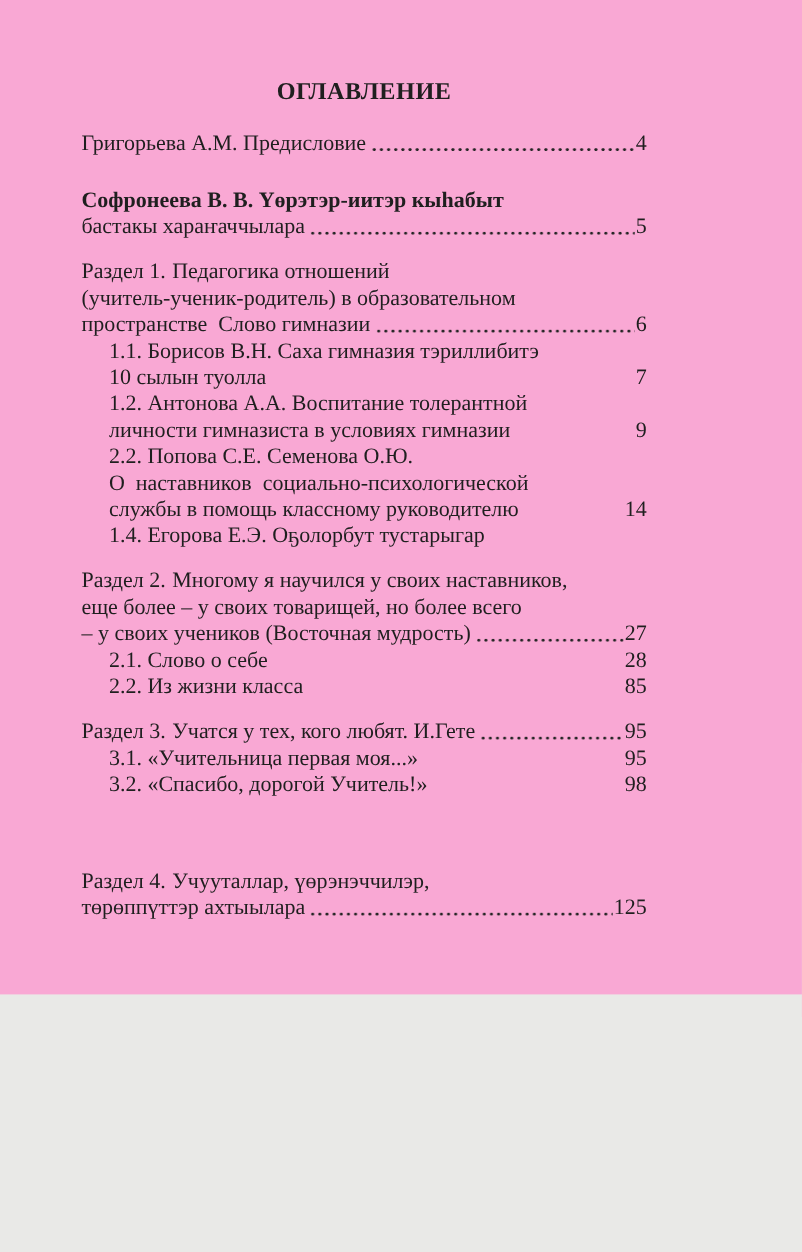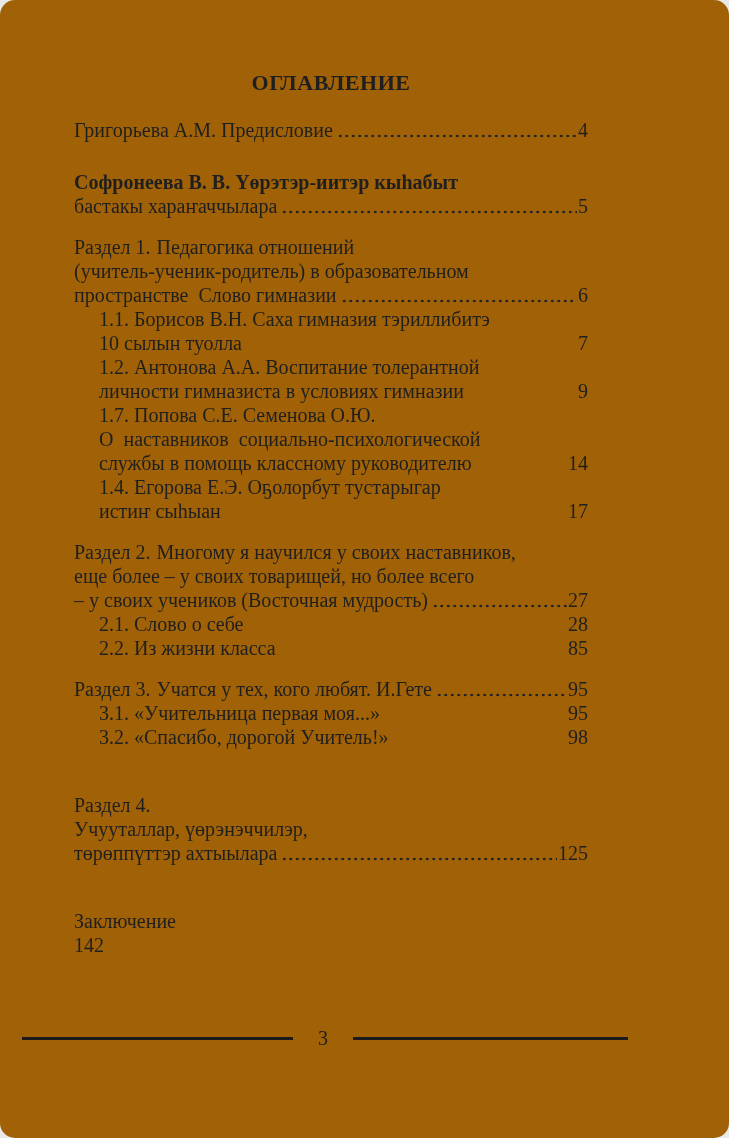--- a/index.html
+++ b/index.html
@@ -3,25 +3,24 @@
 <meta charset="utf-8">
 <style>
   html, body { margin: 0; padding: 0; }
   body {
     width: 729px; height: 1138px;
     background: #e9e9e7;
     font-family: "Liberation Serif", "DejaVu Serif", serif;
   }
   .page {
     position: relative;
-    width: 729px; height: 1138px;
-    background: #a16207;
+    width: 729px; height: 904px;
+    background: #f9a8d4;
     color: #1f1f1f;
     overflow: hidden;
-    border-radius: 15px;
   }
   .content {
     position: absolute;
     left: 74px; top: 69px;
     width: 514px;
   }
   .title {
     margin: 0 0 21px 0;
     font-size: 22px;
     font-weight: bold;
@@ -31,21 +30,21 @@
   }
   .toc { font-size: 20px; }
   .toc-row {
     display: flex;
     line-height: 24px;
     min-height: 24px;
   }
   .toc-row.indent-1 { padding-left: 25px; align-items: flex-end; }
   .toc-row.gap-blank   { margin-top: 28px; font-weight: bold; }
   .toc-row.gap-section { margin-top: 17px; }
-  .toc-row.gap-large   { margin-top: 44px; flex-direction: column; }
+  .toc-row.gap-large   { margin-top: 64px; }
   .bold-prefix { font-weight: normal; margin-right: 6px; white-space: pre-wrap; }
   .row-text { white-space: pre-wrap; }
   .leader {
     flex: 1 1 auto;
     min-width: 14px;
     margin-left: 4px;
     margin-right: 1px;
     background-image: radial-gradient(circle, #242424 1.15px, rgba(0,0,0,0) 1.6px);
     background-size: 6.5px 4px;
     background-repeat: repeat-x;
@@ -126,44 +125,38 @@
 
   </div>
         <div class="toc-row indent-1">
 
     <span class="row-text">личности гимназиста в условиях гимназии</span>
     <span class="leader"></span>
     <span class="page-num">9</span>
   </div>
         <div class="toc-row indent-1">
 
-    <span class="row-text">1.7. Попова С.Е. Семенова О.Ю.</span>
+    <span class="row-text">2.2. Попова С.Е. Семенова О.Ю.</span>
 
   </div>
         <div class="toc-row indent-1">
 
     <span class="row-text">О  наставников  социально-психологической</span>
 
   </div>
         <div class="toc-row indent-1">
 
     <span class="row-text">службы в помощь классному руководителю</span>
     <span class="leader"></span>
     <span class="page-num">14</span>
   </div>
         <div class="toc-row indent-1">
 
     <span class="row-text">1.4. Егорова Е.Э. Оҕолорбут тустарыгар</span>
 
-  </div>
-        <div class="toc-row indent-1">
-
-    <span class="row-text">истиҥ сыһыан</span>
-    <span class="leader"></span>
-    <span class="page-num">17</span>
   </div>
         <div class="toc-row gap-section">
     <span class="bold-prefix">Раздел 2.</span>
     <span class="row-text">Многому я научился у своих наставников,</span>
 
   </div>
         <div class="toc-row">
 
     <span class="row-text">еще более – у своих товарищей, но более всего</span>
 

